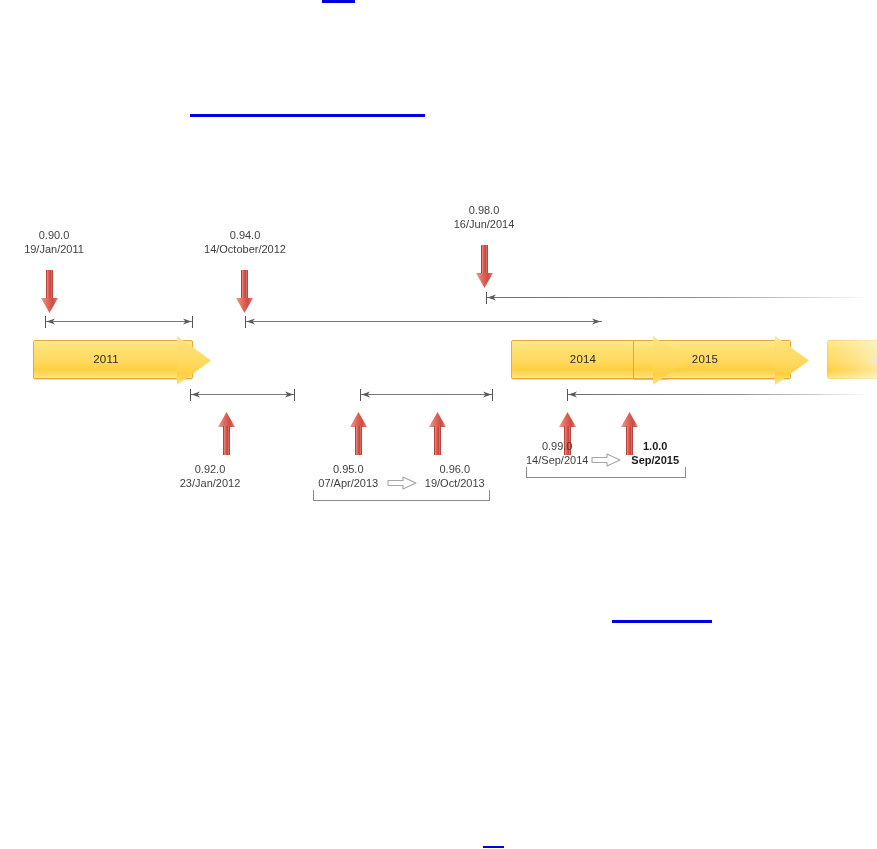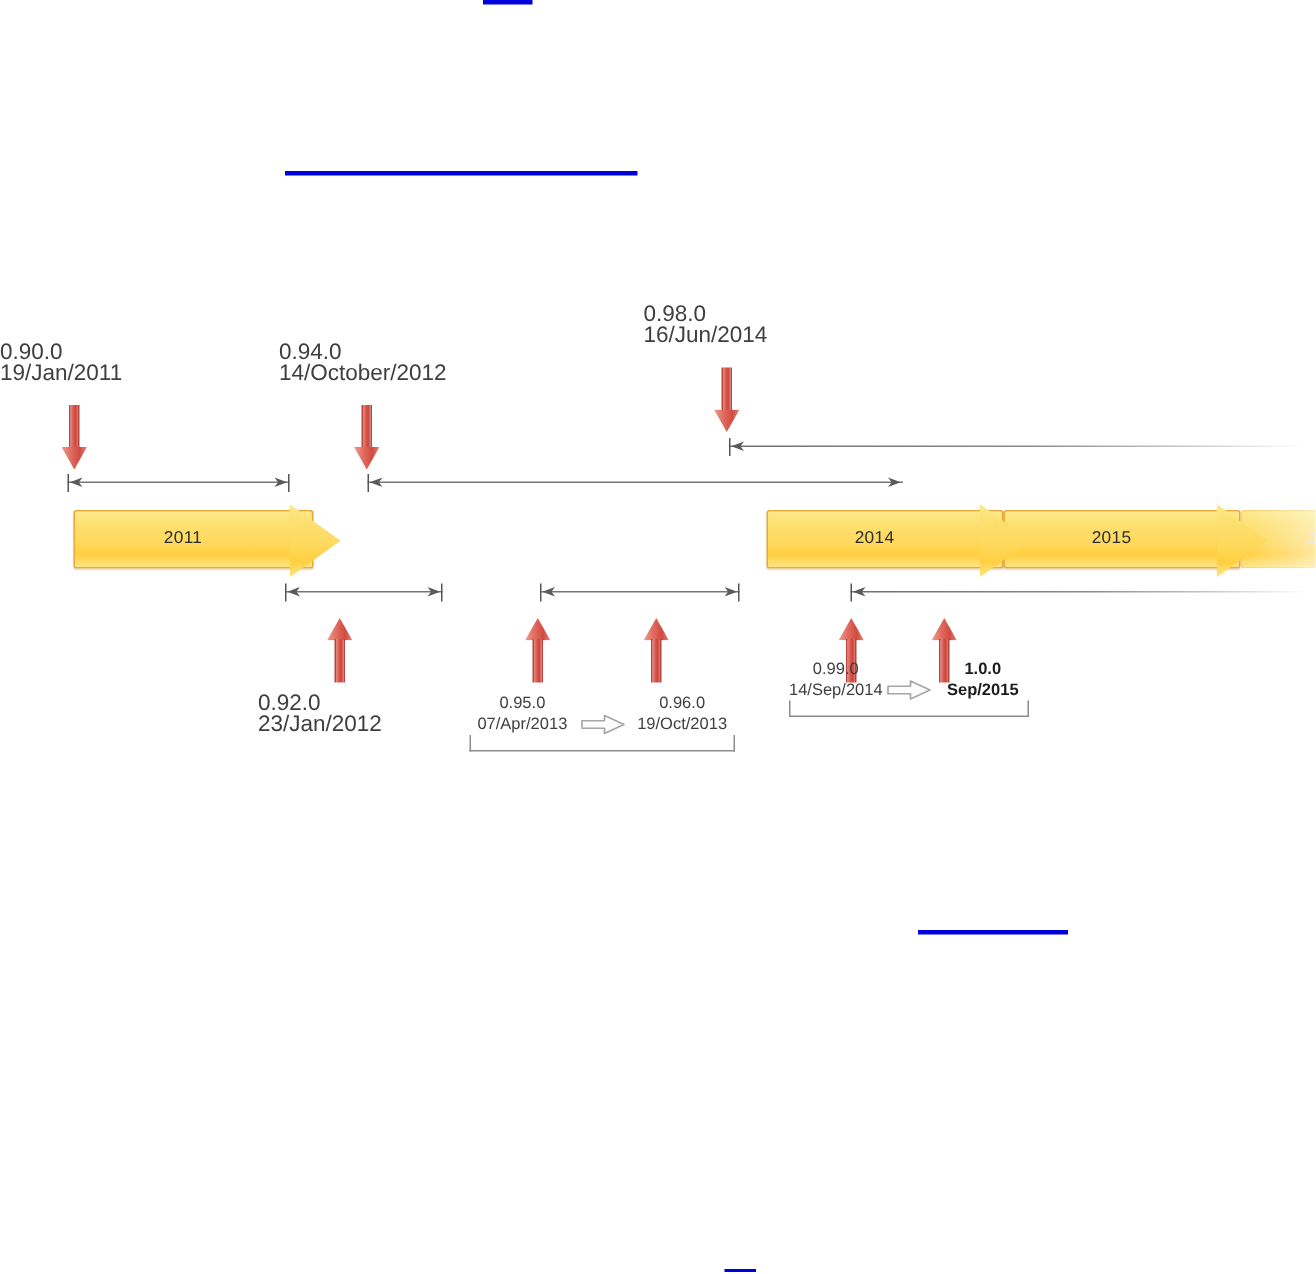--- a/index.html
+++ b/index.html
@@ -75,21 +75,21 @@
   .dim.fade .rule{
     background:linear-gradient(to right,#6e6e6e 0%,#8a8a8a 52%,#c9c9c9 80%,rgba(255,255,255,0) 100%);
   }
   .dim .tick{position:absolute;top:0;width:1px;height:12px;background:#555;}
   .dim .tick.l{left:0;}
   .dim .tick.r{right:0;}
   .dim .ah{position:absolute;top:1px;width:9px;height:9px;}
   .dim .ah svg{display:block;}
 
   
-  .vlabel{position:absolute;font-size:15px;line-height:14px;color:#3f3f3f;white-space:nowrap;}
+  .vlabel{position:absolute;font-size:11px;line-height:14px;text-align:center;color:#3f3f3f;white-space:nowrap;}
   .vlabel .ver{display:block;}
   .vlabel .dat{display:block;}
 
   
   .pair{position:absolute;}
   .pair .row{display:flex;align-items:flex-end;}
   .pair .cell{font-size:11px;line-height:14px;text-align:center;white-space:nowrap;color:#3f3f3f;}
   .pair .cell.b{font-weight:bold;color:#1c1c1c;}
   .pair .garrow{width:30px;height:14px;margin:2px 3px 0 3px;flex:none;}
   .bracket{
@@ -173,27 +173,27 @@
         </svg>
     </div>
     <div class="ah" style="right:1px;">
       <svg width="9" height="9" viewBox="0 0 9 9">
           <path d="M8.5 4.5 L0 1.4 L2.4 4.5 L0 7.6 Z" fill="#5a5a5a"></path>
         </svg>
     </div>
   </div>
 
   <div id="timeline-band">
-    <div class="year-chev" style="left:16px;width:160px;">
+    <div class="year-chev" style="left:0px;width:160px;">
       <span class="ylab">2011</span>
     </div>
     <div class="year-chev" style="left:478px;width:158px;">
       <span class="ylab">2014</span>
     </div>
-    <div class="year-chev" style="left:636px;width:158px;">
+    <div class="year-chev" style="left:600px;width:158px;">
       <span class="ylab">2015</span>
     </div>
     <div class="year-chev faded" style="left:794px;width:130px;">
       <span class="ylab">2016</span>
     </div>
   </div>
 
   <div class="dim" style="left:190px;top:389px;width:105px;">
     <div class="rule"></div>
     <div class="tick l"></div>
@@ -254,21 +254,21 @@
   <div class="rarrow up" style="left:559px;top:412px;height:43px;">
     <div class="head"></div>
     <div class="shaft" style="height:29px;"></div>
   </div>
 
   <div class="rarrow up" style="left:621px;top:412px;height:43px;">
     <div class="head"></div>
     <div class="shaft" style="height:29px;"></div>
   </div>
 
-  <div class="vlabel" style="left:172px;top:462px;width:110px;">
+  <div class="vlabel" style="left:155px;top:462px;width:110px;">
     <span class="ver">0.92.0</span>
     <span class="dat">23/Jan/2012</span>
   </div>
 
   <div class="pair" style="left:313px;top:462px;width:177px;">
     <div class="row">
       <div style="flex:1;">
         <div class="cell">0.95.0</div>
         <div class="cell">07/Apr/2013</div>
       </div>

